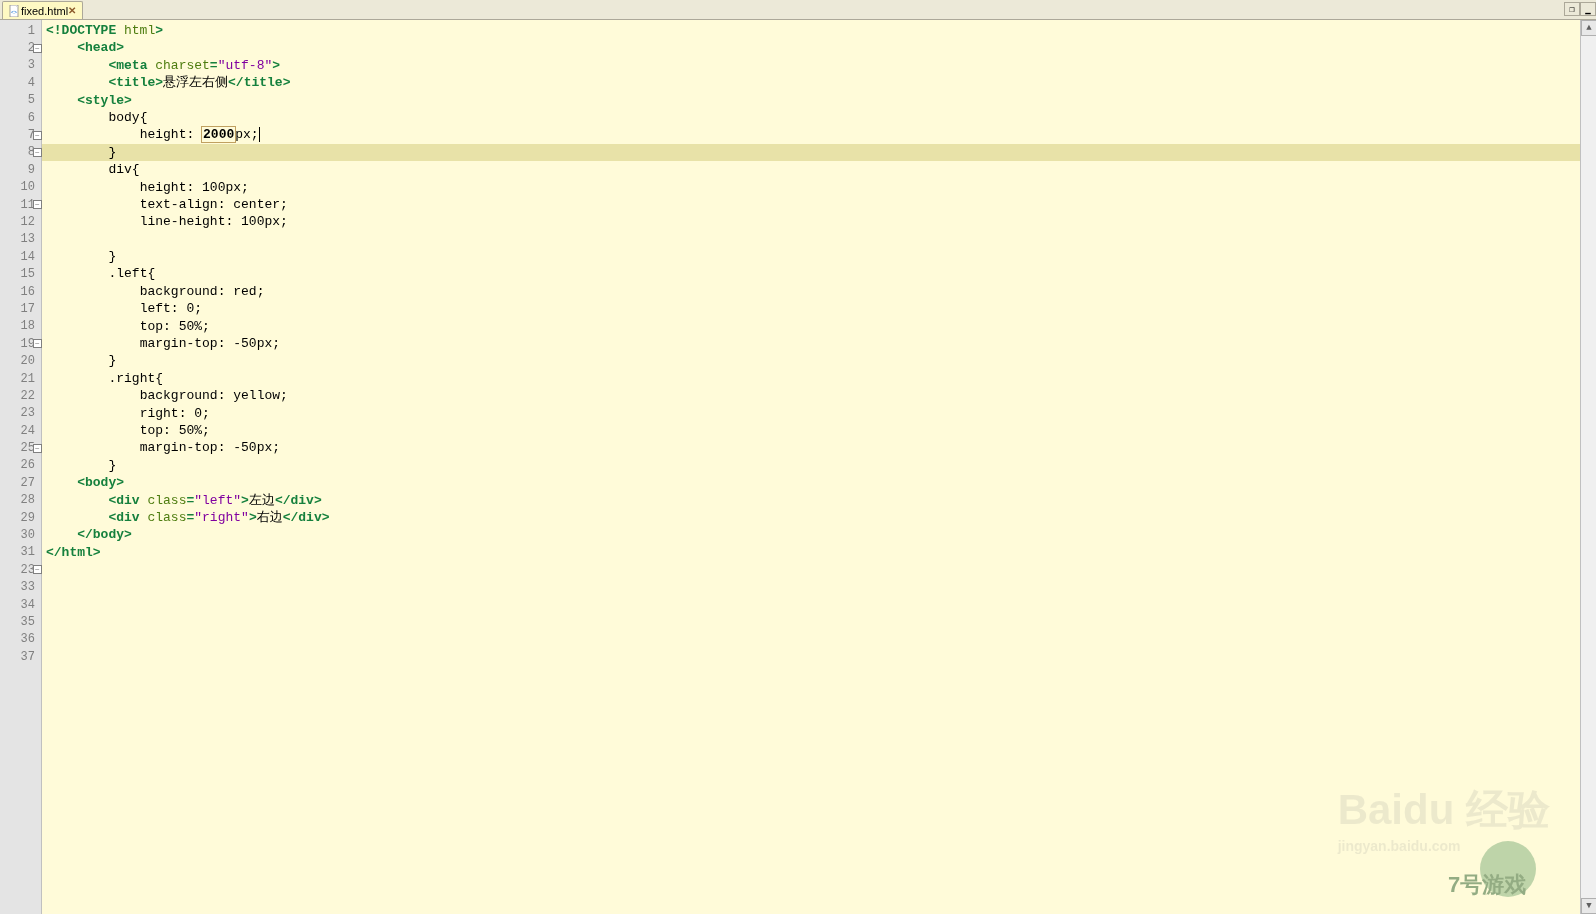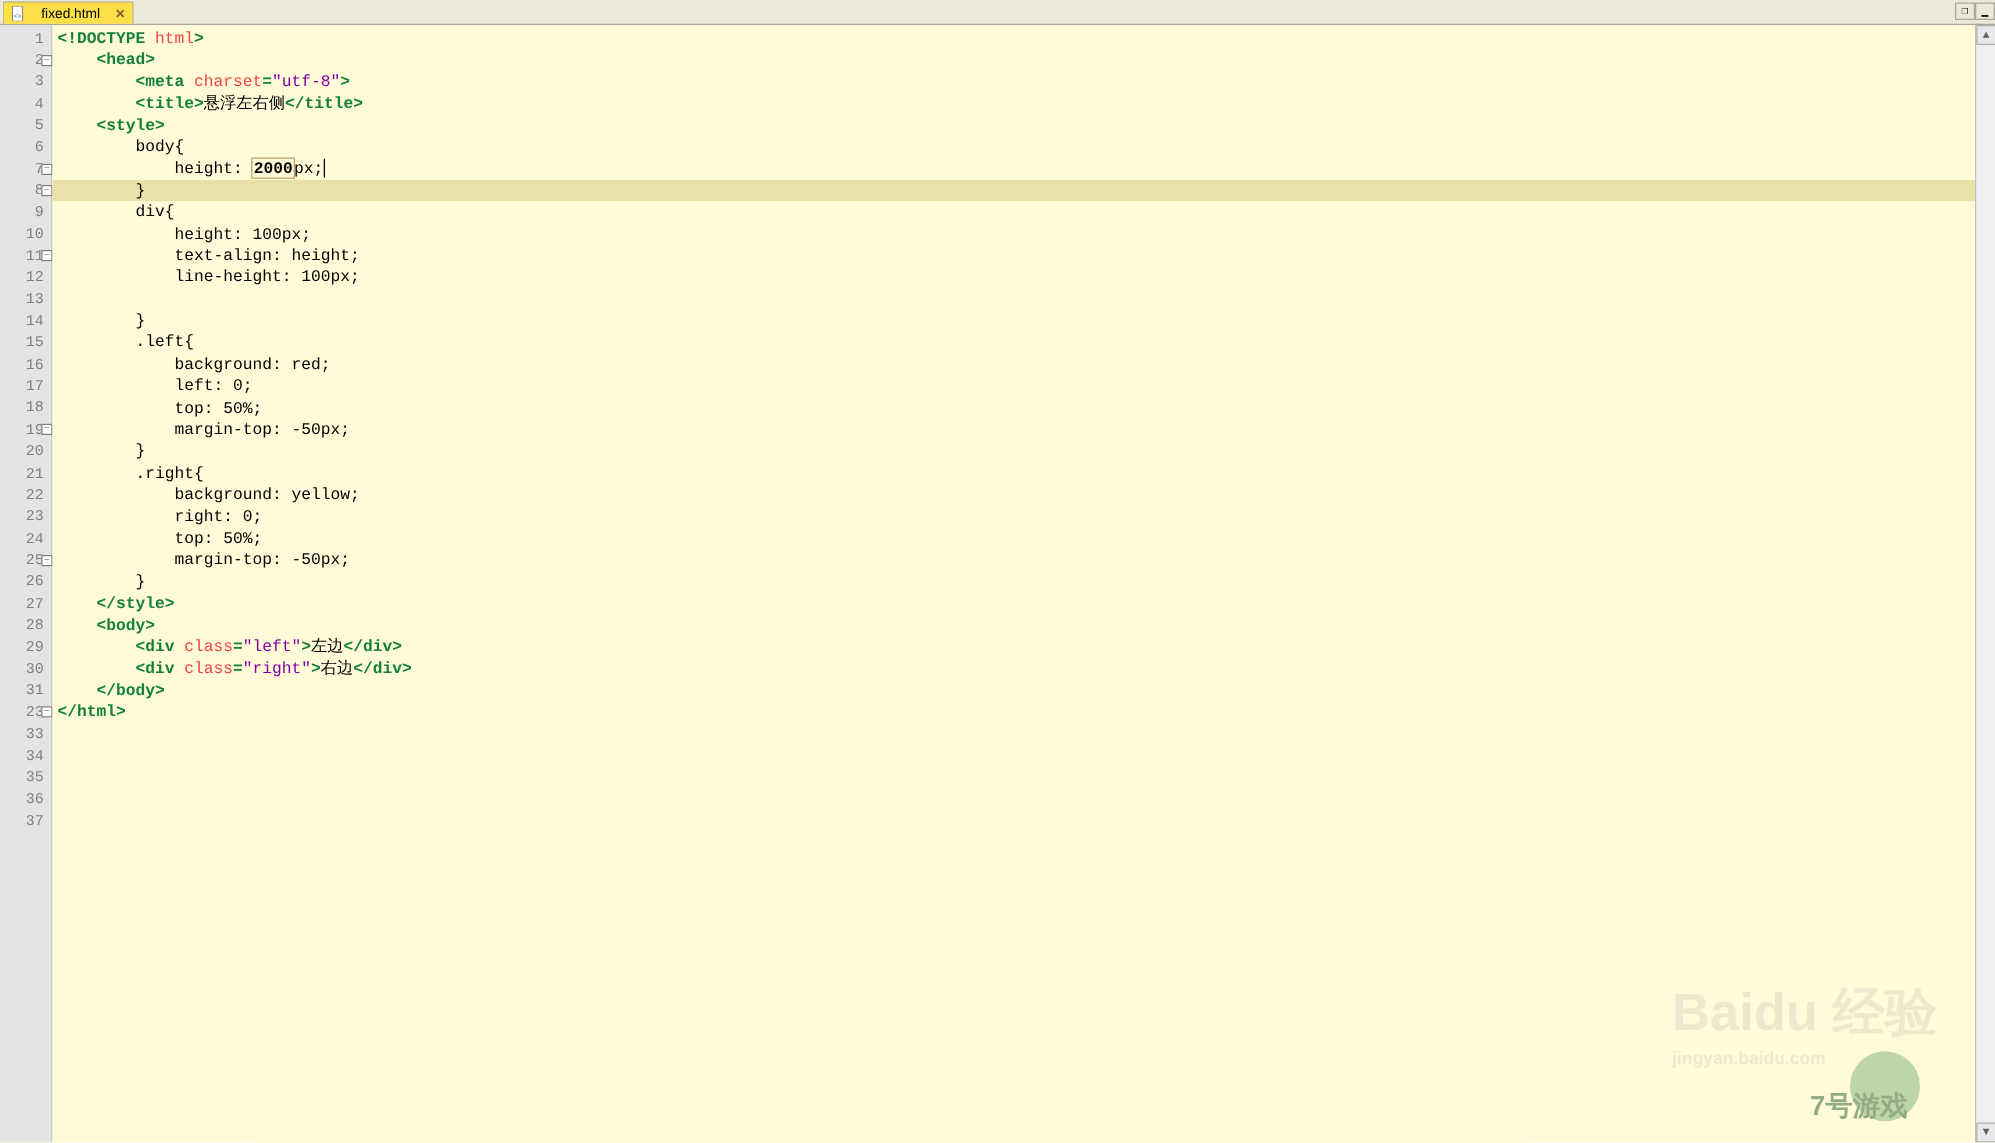--- a/index.html
+++ b/index.html
@@ -12,23 +12,23 @@
     .tab-bar {
       height: 20px;
       background: #ece9d8;
       border-bottom: 1px solid #aca899;
       display: flex;
       align-items: flex-end;
     }
     .tab {
       display: flex;
       align-items: center;
-      gap: 12px;
+      gap: 0;
       padding: 2px 6px;
-      background: #fde047;
+      background: #fef9c3;
       border: 1px solid #aca899;
       border-bottom: none;
       font-size: 11px;
       font-family: Tahoma, sans-serif;
       margin-left: 2px;
       height: 18px;
       border-radius: 2px 2px 0 0;
     }
     .tab-icon {
       width: 12px;
@@ -106,21 +106,21 @@
     .code-line {
       height: 17.4px;
       white-space: pre;
       line-height: 17.4px;
       padding-left: 4px;
     }
     .code-line.highlighted {
       background: #e8e2a8;
     }
     .tag { color: #15803d; font-weight: bold; }
-    .attr-name { color: #ef4444; }
+    .attr-name { color: #4d7c0f; }
     .attr-value { color: #8000a0; }
     .num-highlight {
       border: 1px solid #c0a060;
       padding: 0 1px;
       margin: 0 -1px;
       font-weight: bold;
     }
     .cursor-mark {
       border-right: 1px solid #000;
     }
@@ -320,37 +320,36 @@
   <div class="code-line"><span class="tag">&lt;!DOCTYPE </span><span class="attr-name">html</span><span class="tag">&gt;</span></div>
       <div class="code-line">    <span class="tag">&lt;head&gt;</span></div>
       <div class="code-line">        <span class="tag">&lt;meta </span><span class="attr-name">charset</span><span class="tag">=</span><span class="attr-value">"utf-8"</span><span class="tag">&gt;</span></div>
       <div class="code-line">        <span class="tag">&lt;title&gt;</span><span>悬浮左右侧</span><span class="tag">&lt;/title&gt;</span></div>
       <div class="code-line">    <span class="tag">&lt;style&gt;</span></div>
       <div class="code-line">        <span>body{</span></div>
       <div class="code-line">            <span>height: </span><span class="num-highlight">2000</span><span>px;</span><span class="cursor-mark"></span></div>
       <div class="code-line highlighted">        <span>}</span></div>
       <div class="code-line">        <span>div{</span></div>
       <div class="code-line">            <span>height: 100px;</span></div>
-      <div class="code-line">            <span>text-align: height;</span></div>
+      <div class="code-line">            <span>text-align: center;</span></div>
       <div class="code-line">            <span>line-height: 100px;</span></div>
       <div class="code-line">            </div>
       <div class="code-line">        <span>}</span></div>
       <div class="code-line">        <span>.left{</span></div>
       <div class="code-line">            <span>background: red;</span></div>
       <div class="code-line">            <span>left: 0;</span></div>
       <div class="code-line">            <span>top: 50%;</span></div>
       <div class="code-line">            <span>margin-top: -50px;</span></div>
       <div class="code-line">        <span>}</span></div>
       <div class="code-line">        <span>.right{</span></div>
       <div class="code-line">            <span>background: yellow;</span></div>
       <div class="code-line">            <span>right: 0;</span></div>
       <div class="code-line">            <span>top: 50%;</span></div>
       <div class="code-line">            <span>margin-top: -50px;</span></div>
       <div class="code-line">        <span>}</span></div>
-      <div class="code-line">    <span class="tag">&lt;/style&gt;</span></div>
       <div class="code-line">    <span class="tag">&lt;body&gt;</span></div>
       <div class="code-line">        <span class="tag">&lt;div </span><span class="attr-name">class</span><span class="tag">=</span><span class="attr-value">"left"</span><span class="tag">&gt;</span><span>左边</span><span class="tag">&lt;/div&gt;</span></div>
       <div class="code-line">        <span class="tag">&lt;div </span><span class="attr-name">class</span><span class="tag">=</span><span class="attr-value">"right"</span><span class="tag">&gt;</span><span>右边</span><span class="tag">&lt;/div&gt;</span></div>
       <div class="code-line">    <span class="tag">&lt;/body&gt;</span></div>
       <div class="code-line"><span class="tag">&lt;/html&gt;</span></div>
       <div class="code-line"></div>
     </div>
   <div class="scrollbar">
     <div class="scroll-btn">▲</div>
     <div class="scroll-btn bottom">▼</div>

